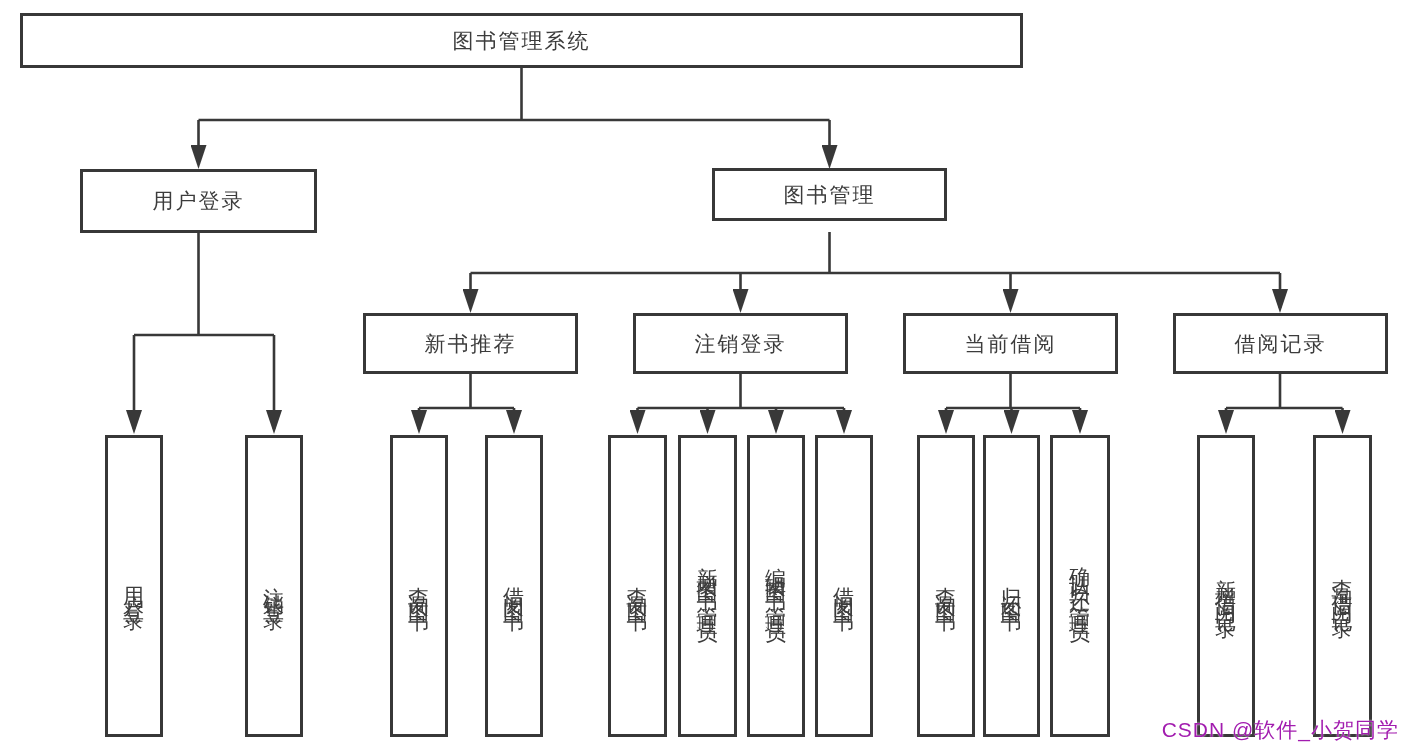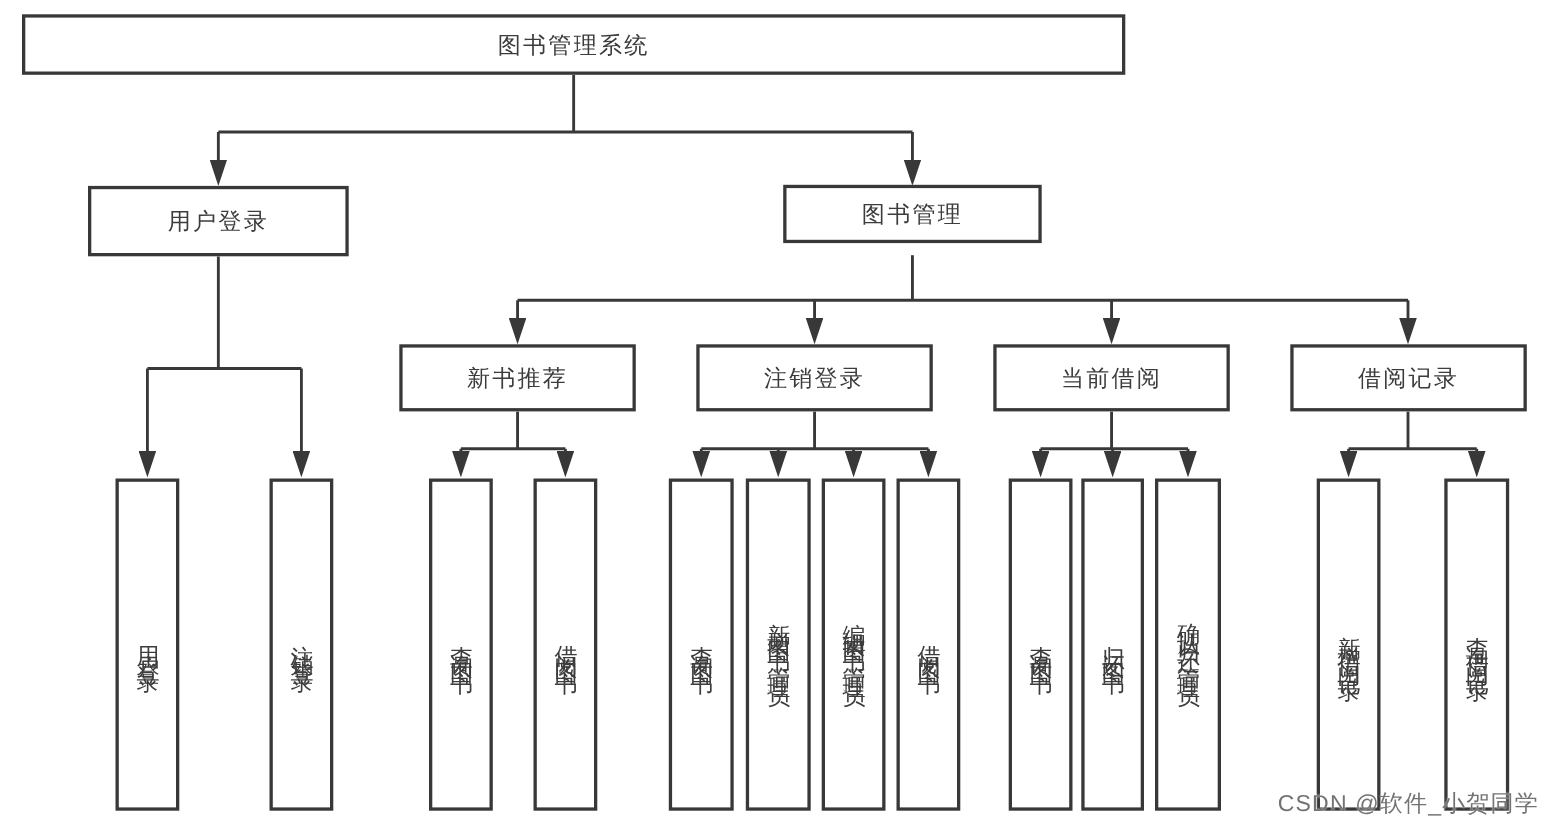--- a/index.html
+++ b/index.html
@@ -34,21 +34,21 @@
     writing-mode: vertical-rl;
     letter-spacing: 8px;
     line-height: 1;
     white-space: normal;
     font-size: 21px;
   }
   #watermark {
     position: absolute;
     right: 6px;
     bottom: 3px;
-    color: #737373;
+    color: #a21caf;
     font-size: 21px;
     letter-spacing: 1px;
     text-shadow: 0 0 2px #ffffff;
     white-space: nowrap;
   }
 </style>
 </head>
 <body>
 
 <div id="stage">

